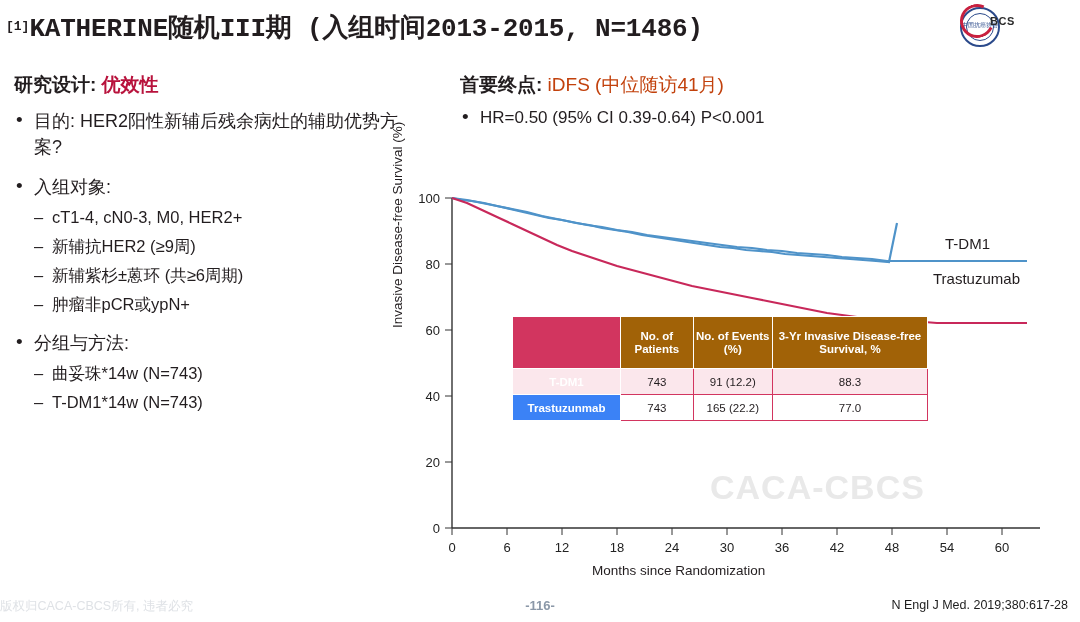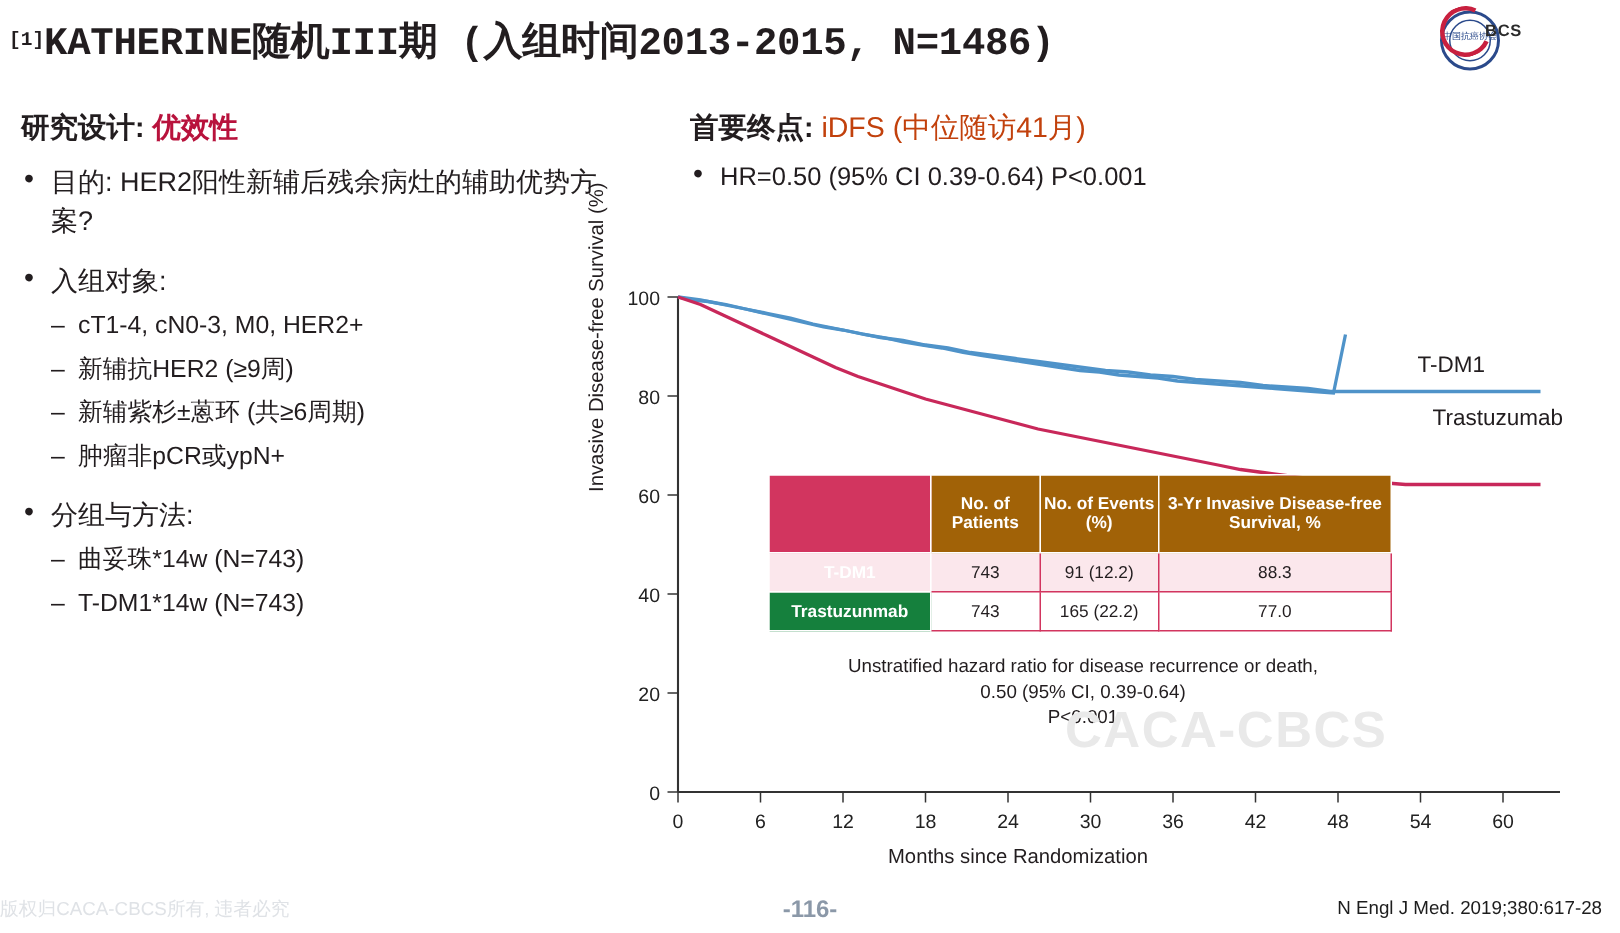--- a/index.html
+++ b/index.html
@@ -96,63 +96,63 @@
     position:absolute; left:-2px; top:150px;
     transform:rotate(-90deg); transform-origin:left top;
     font-size:13.5px; white-space:nowrap;
   }
   #xlabel {
     position:absolute; left:200px; top:385px; font-size:13.5px;
   }
 
   .curve-label { position:absolute; font-size:15px; }
   #label-tdm1 { left:553px; top:57px; }
-  #label-trast { left:563px; top:92px; }
+  #label-trast { left:541px; top:92px; }
 
   
   #data-table {
     position:absolute; left:120px; top:138px; width:416px;
     border-collapse:collapse;
     font-size:11.5px;
   }
   #data-table th, #data-table td {
     border:1px solid #ffffff; text-align:center; padding:4px 2px;
   }
   #data-table thead th {
     background:#a16207; color:#ffffff; font-weight:bold; line-height:13px;
     height:52px;
   }
   #data-table thead th.blank { background:#d2355f; }
   #data-table tbody td.rowhead {
     background:#d2355f; color:#ffffff; font-weight:bold; width:108px;
   }
   #data-table tbody tr.r1 td { background:#fbe7ec; height:26px; }
   #data-table tbody tr.r2 td { background:#ffffff; height:26px; }
-  #data-table tbody tr.r2 td.rowhead { background:#15803d; }
+  #data-table tbody tr.r2 td.rowhead { background:#3b82f6; }
   #data-table td.val { border:1px solid #d2355f; }
 
   #hr-note {
     position:absolute; left:120px; top:258px; width:420px;
     text-align:center; font-size:12.5px; line-height:17px;
   }
 
   
   #watermark {
     position:absolute; left:710px; top:468px;
     font-size:34px; font-weight:bold; color:#e9e9e9;
     letter-spacing:1px; white-space:nowrap;
   }
 
   
   #footer-left {
     position:absolute; left:0px; top:598px; font-size:12.5px; color:#dfe2e6;
   }
   #footer-page {
     position:absolute; left:0; right:0; top:598px; text-align:center;
-    font-size:16px; color:#8b98a8; font-weight:bold;
+    font-size:13px; color:#8b98a8; font-weight:bold;
   }
   #footer-right {
     position:absolute; right:12px; top:598px; font-size:12.5px; color:#1d1d1d;
   }
 </style>
 </head>
 <body>
 
 <div id="title-bar">
   <span id="title-sup">[1]</span><span id="title-text">KATHERINE随机III期 (入组时间2013-2015, N=1486)</span>
@@ -283,24 +283,19 @@
       </tr>
       <tr class="r2">
         <td class="rowhead">Trastuzunmab</td>
         <td class="val">743</td>
         <td class="val">165 (22.2)</td>
         <td class="val">77.0</td>
       </tr>
     </tbody>
   </table>
 
-  <div id="hr-note">
-    <div>Unstratified hazard ratio for disease recurrence or death,</div>
-    <div>0.50 (95% CI, 0.39-0.64)</div>
-    <div>P&lt;0.001</div>
-  </div>
 </div>
 
 <div id="watermark">CACA-CBCS</div>
 
 <div id="footer-left">版权归CACA-CBCS所有, 违者必究</div>
 <div id="footer-page">-116-</div>
 <div id="footer-right">N Engl J Med. 2019;380:617-28</div>
 
 </body></html>

